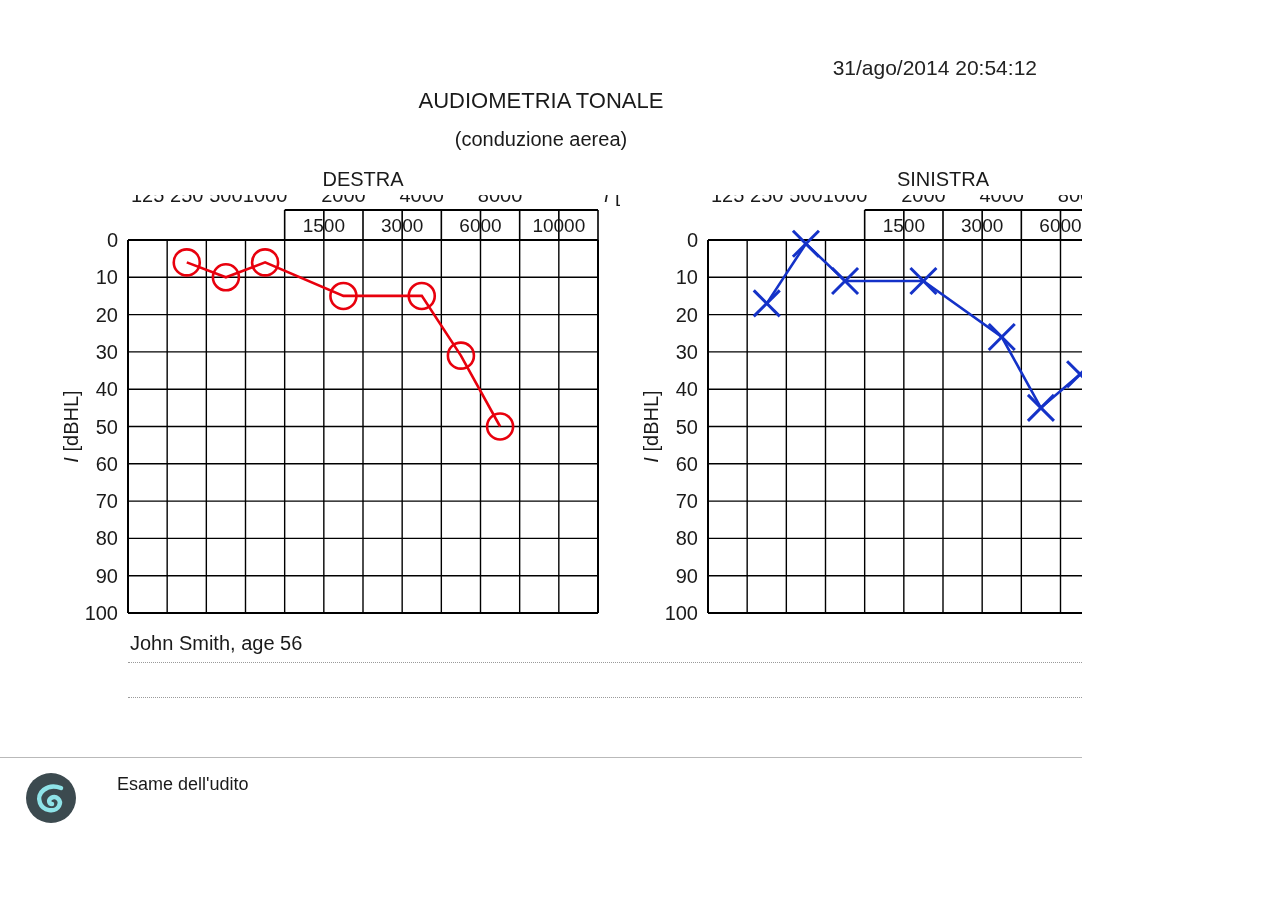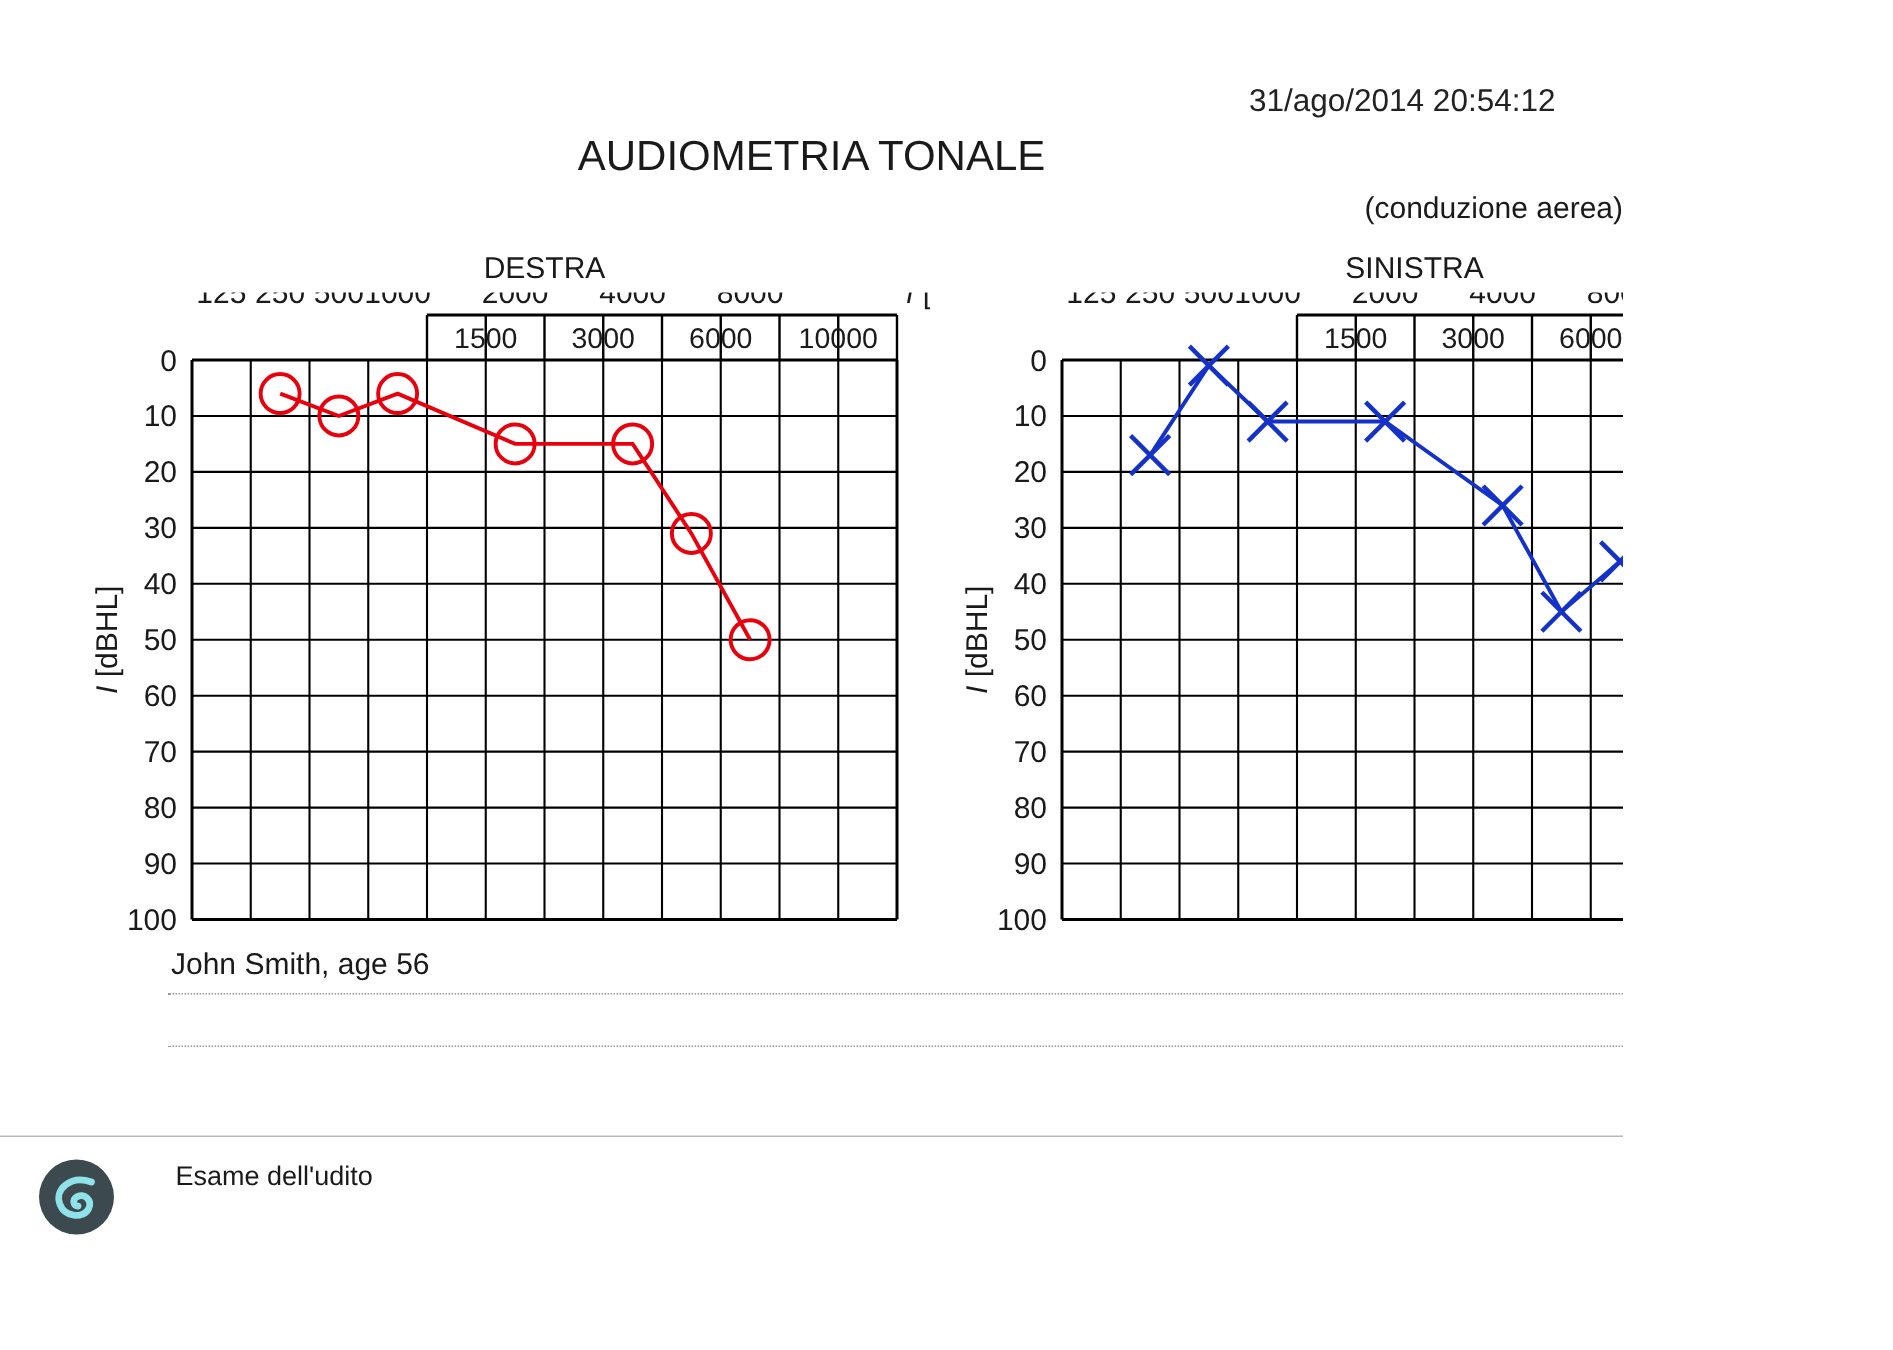--- a/index.html
+++ b/index.html
@@ -22,45 +22,45 @@
     right: 45px;
     font-size: 21px;
     color: #222;
     white-space: nowrap;
   }
   .main-title {
     position: absolute;
     top: 88px;
     left: 0; right: 0;
     text-align: center;
-    font-size: 28px;
+    font-size: 22px;
     color: #1a1a1a;
   }
   .sub-title {
     position: absolute;
     top: 128px;
     left: 0; right: 0;
-    text-align: right;
+    text-align: center;
     font-size: 20px;
     color: #1a1a1a;
   }
   .panel-title {
     position: absolute;
     font-size: 20px;
     color: #1a1a1a;
     text-align: center;
     white-space: nowrap;
   }
   .chart-wrap {
     position: absolute;
   }
   .chart-svg { display: block; }
   .notes {
     position: absolute;
-    left: 112px;
+    left: 128px;
     top: 628px;
     width: 1058px;
   }
   .note-line {
     position: relative;
     height: 35px;
     border-bottom: 1px dotted #9a9a9a;
     font-size: 20px;
     color: #1a1a1a;
     padding-left: 2px;

